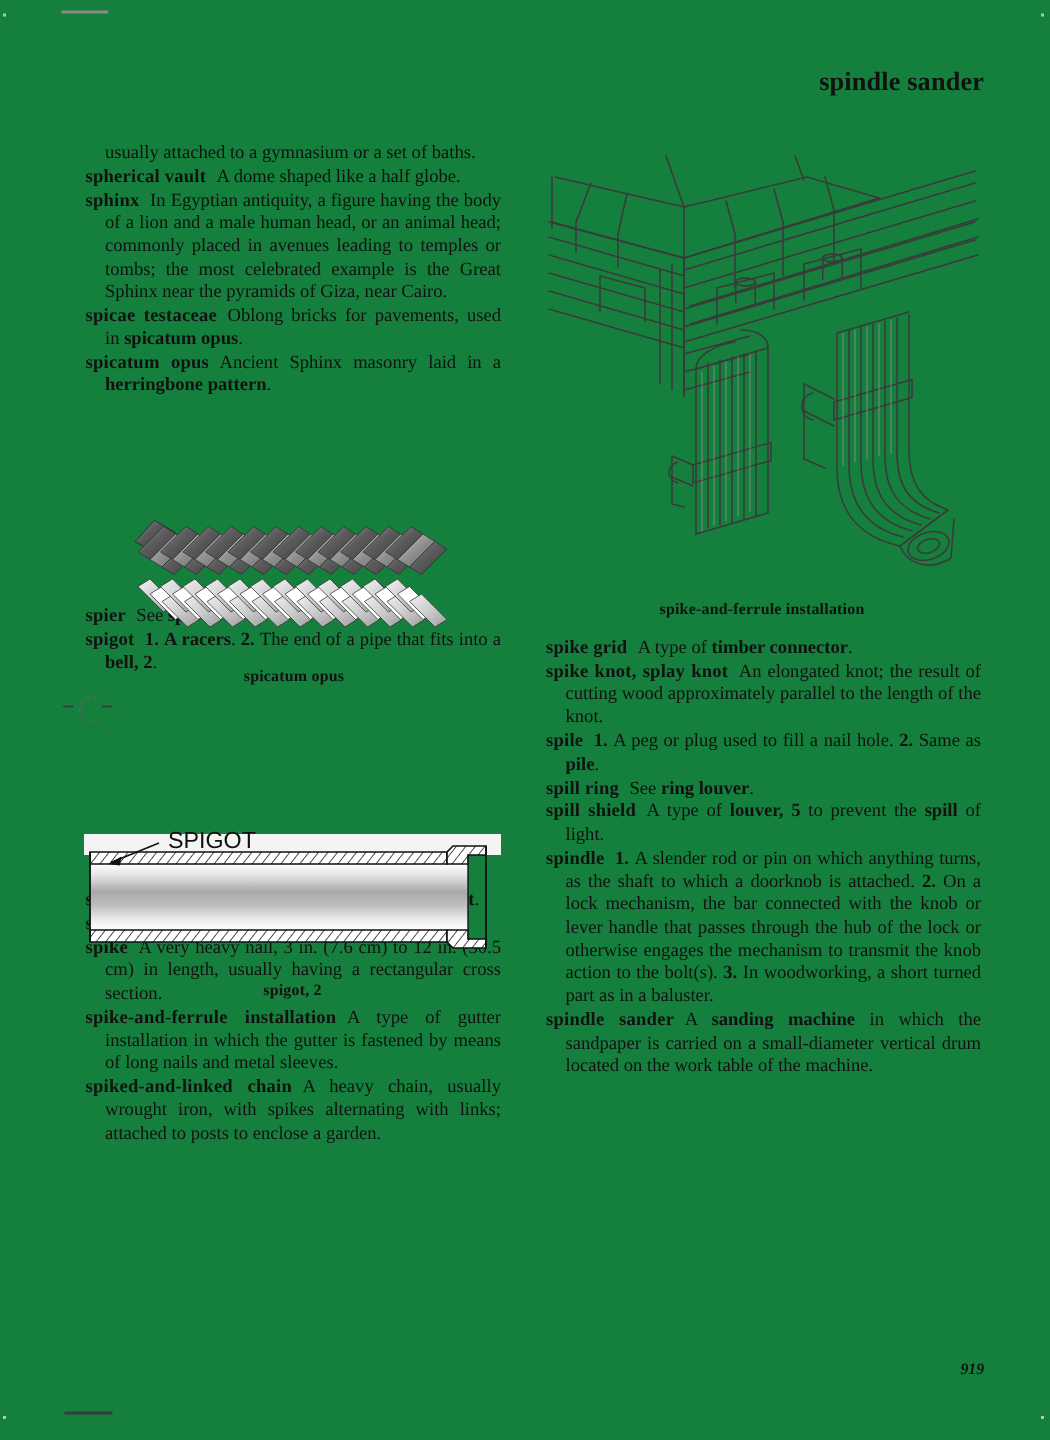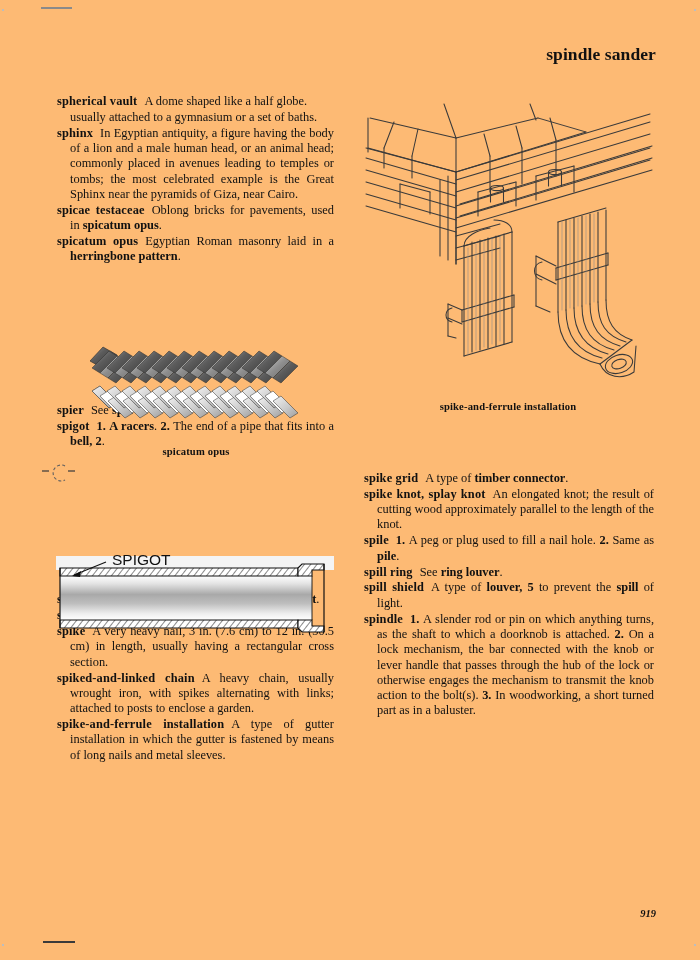--- a/index.html
+++ b/index.html
@@ -12,21 +12,21 @@
     height: 960px;
     position: relative;
     overflow: hidden;
     font-family: "Liberation Serif", "DejaVu Serif", serif;
     color: #111111;
   }
 
   .page {
     position: absolute;
     inset: 0;
-    background: #fdba74;
+    background: #15803d;
   }
 
   
   .crop-mark {
     position: absolute;
     background: #8a8a8a;
     height: 2px;
   }
   .crop-mark.top { left: 41px; top: 7px; width: 31px; }
   .crop-mark.bottom { left: 43px; top: 941px; width: 32px; height: 2px; background:#3a3a3a; }
@@ -55,21 +55,21 @@
     position: absolute;
     top: 94px;
     width: 277px;
     font-size: 12.4px;
     line-height: 15.3px;
     text-align: justify;
     text-justify: inter-word;
     hyphens: none;
   }
   .col-left { left: 57px; }
-  .col-right { left: 364px; width: 290px; margin-top: 47px; }
+  .col-right { left: 364px; width: 290px; }
 
   .entry {
     margin: 0 0 0.6px 0;
     padding-left: 13px;
     text-indent: -13px;
   }
   .entry.cont {
     padding-left: 13px;
     text-indent: 0;
   }
@@ -135,38 +135,38 @@
   <div class="crop-mark bottom"></div>
   <div class="crop-dot tl"></div>
   <div class="crop-dot tr"></div>
   <div class="crop-dot bl"></div>
   <div class="crop-dot br"></div>
 
   <div class="running-head">spindle sander</div>
 
   <div class="col col-left">
 
-    <p class="entry">
-      <span class="hw">spherical vault</span><span class="gap"></span><span>A dome shaped like a half globe.</span>
-    </p>
-
     <p class="entry cont">
       <span>usually attached to a gymnasium or a set of baths.</span>
     </p>
 
     <p class="entry">
+      <span class="hw">spherical vault</span><span class="gap"></span><span>A dome shaped like a half globe.</span>
+    </p>
+
+    <p class="entry">
       <span class="hw">sphinx</span><span class="gap"></span><span>In Egyptian antiquity, a figure having the body of a lion and a male human head, or an animal head; commonly placed in avenues leading to temples or tombs; the most celebrated example is the Great Sphinx near the pyramids of Giza, near Cairo.</span>
     </p>
 
     <p class="entry">
       <span class="hw">spicae testaceae</span><span class="gap"></span><span>Oblong bricks for pavements, used in </span><span class="bd">spicatum opus</span><span>.</span>
     </p>
 
     <p class="entry">
-      <span class="hw">spicatum opus</span><span class="gap"></span><span>Egyptian Roman masonry laid in a </span><span class="bd">herringbone pattern</span><span>.</span>
+      <span class="hw">spicatum opus</span><span class="gap"></span><span>Ancient Sphinx masonry laid in a </span><span class="bd">herringbone pattern</span><span>.</span>
     </p>
 
     <div style="height:138px"></div>
 
     <p class="entry">
       <span class="hw">spier</span><span class="gap"></span><span>See </span><span class="bd">spere</span><span>.</span>
     </p>
 
     <p class="entry">
       <span class="hw">spigot</span><span class="gap"></span><span class="num">1.</span>&nbsp;<span class="bd">A racers</span><span>.</span>&nbsp;<span class="num">2.</span>&nbsp;<span>The end of a pipe that fits into a </span><span class="bd">bell, 2</span><span>.</span>
@@ -180,27 +180,27 @@
 
     <p class="entry">
       <span class="hw">spigot joint</span><span class="gap"></span><span>See </span><span class="bd">bell-and-spigot joint</span><span>.</span>
     </p>
 
     <p class="entry">
       <span class="hw">spike</span><span class="gap"></span><span>A very heavy nail, 3 in. (7.6 cm) to 12 in. (30.5 cm) in length, usually having a rectangular cross section.</span>
     </p>
 
     <p class="entry">
+      <span class="hw">spike-and-ferrule installation</span><span class="gap"></span><span>A type of gutter installation in which the gutter is fastened by means of long nails and metal sleeves.</span>
+    </p>
+
+    <p class="entry">
       <span class="hw">spiked-and-linked chain</span><span class="gap"></span><span>A heavy chain, usually wrought iron, with spikes alternating with links; attached to posts to enclose a garden.</span>
     </p>
 
-    <p class="entry">
-      <span class="hw">spike-and-ferrule installation</span><span class="gap"></span><span>A type of gutter installation in which the gutter is fastened by means of long nails and metal sleeves.</span>
-    </p>
-
   </div>
 
   <div class="col col-right" style="top:424px;">
 
     <p class="entry">
       <span class="hw">spike grid</span><span class="gap"></span><span>A type of </span><span class="bd">timber connector</span><span>.</span>
     </p>
 
     <p class="entry">
       <span class="hw">spike knot, splay knot</span><span class="gap"></span><span>An elongated knot; the result of cutting wood approximately parallel to the length of the knot.</span>
@@ -218,20 +218,23 @@
 
     <p class="entry">
       <span class="hw">spill shield</span><span class="gap"></span><span>A type of </span><span class="bd">louver, 5</span><span> to prevent the </span><span class="bd">spill</span><span> of light.</span>
     </p>
 
 
     <p class="entry">
       <span class="hw">spindle</span><span class="gap"></span><span class="num">1.</span>&nbsp;<span>A slender rod or pin on which anything turns, as the shaft to which a doorknob is attached.</span>&nbsp;<span class="num">2.</span>&nbsp;<span>On a lock mechanism, the bar connected with the knob or lever handle that passes through the hub of the lock or otherwise engages the mechanism to transmit the knob action to the bolt(s).</span>&nbsp;<span class="num">3.</span>&nbsp;<span>In woodworking, a short turned part as in a baluster.</span>
     </p>
 
+    <p class="entry">
+      <span class="hw">spindle sander</span><span class="gap"></span><span>A </span><span class="bd">sanding machine</span><span> in which the sandpaper is carried on a small-diameter vertical drum located on the work table of the machine.</span>
+    </p>
 
   </div>
 
   <div class="fig" id="fig-spicatum">
     <div class="herring-wrap">
       <svg width="212" height="98" viewBox="0 0 212 98">
         <defs>
           <linearGradient id="gDark" x1="0" y1="0" x2="1" y2="1">
             <stop offset="0%" stop-color="#9a9a9a"></stop>
             <stop offset="45%" stop-color="#5c5c5c"></stop>
@@ -456,20 +459,21 @@
         <polygon points="248,72 262,72 262,78 274,78 274,84 252,84 248,80" fill="url(#hatch)" stroke="#111" stroke-width="1.1"></polygon>
         <line x1="274" y1="16" x2="274" y2="84" stroke="#111" stroke-width="1.2"></line>
         <path d="M262 28 L262 72" stroke="#111" stroke-width="0.9" fill="none"></path>
 
         <line x1="56" y1="14" x2="24" y2="27" stroke="#111" stroke-width="1.1"></line>
         <polygon points="22,28 31,23 30,29" fill="#111"></polygon>
 
         <text x="62" y="17" font-family="Liberation Sans, sans-serif" font-size="15.5" fill="#111">SPIGOT</text>
       </svg>
     </div>
+    <div class="fig-caption">spigot, 2</div>
   </div>
 
   <div class="fig" id="fig-gutter">
     <div class="gutter-wrap">
       <svg width="296" height="302" viewBox="0 0 296 302">
         <g fill="none" stroke="#3a3a3a" stroke-width="1.05" stroke-linejoin="round" stroke-linecap="round">
 
           <path d="M84 8 L96 42"></path>
           <path d="M10 22 L96 42"></path>
           <path d="M96 42 L178 22"></path>

